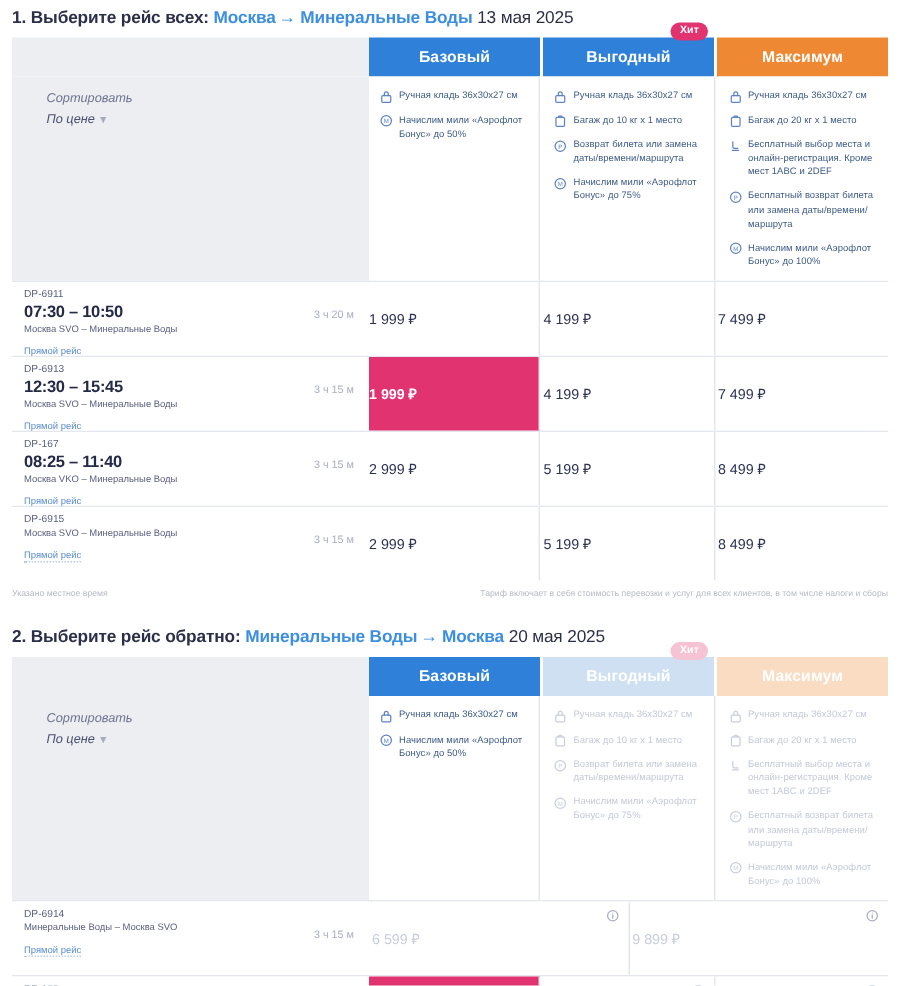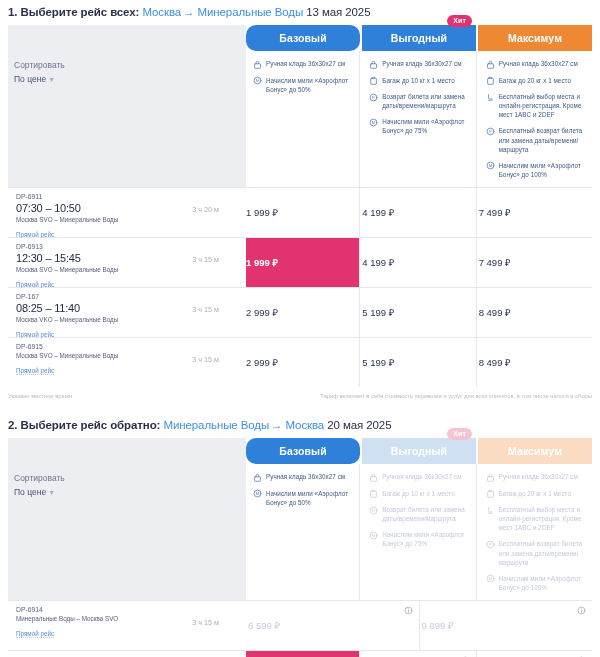--- a/index.html
+++ b/index.html
@@ -15,21 +15,21 @@
 
   
   .section-title {
     font-size: 11.5px;
     padding: 6px 8px 7px 8px;
     white-space: nowrap;
     letter-spacing: -0.1px;
   }
   .st-num { font-weight: bold; color: #2b2f4a; }
   .st-label { font-weight: bold; color: #2b2f4a; }
-  .st-city { color: #3c8fe0; font-weight: normal; }
+  .st-city { color: #3c8fe0; font-weight: bold; }
   .st-arrow { color: #3c8fe0; padding: 0 3px 0 2px; }
   .st-date { color: #2b2f4a; }
 
   
   .fare-table {
     width: 584px;
     margin: 0 8px;
     position: relative;
     background: #ffffff;
   }
@@ -39,21 +39,21 @@
   .hdr-left { width: 238px; background: #eceef1; }
   .hdr-cell {
     flex: 1 1 0;
     display: flex; align-items: center; justify-content: center;
     color: #ffffff;
     font-size: 10.5px;
     font-weight: bold;
     letter-spacing: 0.1px;
     position: relative;
   }
-  .hdr-cell.blue { background: #2f80d8; border-radius: 10px; }
+  .hdr-cell.blue { background: #2f80d8; }
   .hdr-cell.blue-2 { background: #2f80d8; margin-left: 2px; }
   .hdr-cell.orange { background: #ef8833; margin-left: 2px; }
   .hdr-cell.blue-faded { background: #cfe0f2; margin-left: 2px; color:#ffffff; }
   .hdr-cell.orange-faded { background: #f9dcc2; margin-left: 2px; color:#ffffff; }
 
   .hit-badge {
     position: absolute;
     top: -10px; right: 4px;
     background: #e1336f;
     color: #ffffff;
@@ -64,21 +64,22 @@
     line-height: 1;
     z-index: 4;
   }
   .hit-badge.faded { background: #f6c3d5; }
 
   
   .ben-row { display: flex; position: relative; }
   .ben-left {
     width: 238px;
     background: #eceef1;
-    padding: 9px 10px 0 6px;
+    padding: 9px 10px 0 23px;
+    font-style: italic;
   }
   .sort-label { font-size: 8.5px; color: #6e7490; margin-bottom: 4px; }
   .sort-value { font-size: 8.5px; color: #4b5070; }
   .caret { color: #a7abc0; font-size: 7px; padding-left: 2px; }
 
   .ben-col {
     flex: 1 1 0;
     background: #ffffff;
     padding: 8px 7px 8px 7px;
     border-right: 1px solid #e4e7ed;
@@ -116,35 +117,35 @@
   }
   .fl-left {
     width: 238px;
     background: #ffffff;
     padding: 5px 8px 0 8px;
     position: relative;
   }
   .fl-num { font-size: 6.8px; color: #5a6080; margin-bottom: 2px; }
   .fl-time {
     font-size: 11px;
-    font-weight: normal;
+    font-weight: bold;
     color: #242a47;
     letter-spacing: -0.2px;
   }
   .fl-route { font-size: 6.3px; color: #5a6080; margin-top: 2px; }
   .fl-direct {
     font-size: 6.3px;
     color: #5b8dd0;
     border-bottom: 1px dotted #b9cde7;
     display: inline-block;
     margin-top: 4px;
   }
   .fl-dur {
     position: absolute;
-    right: 27px; top: 17px;
+    right: 10px; top: 17px;
     font-size: 7.2px;
     color: #a9aec2;
   }
   .price-cell {
     flex: 1 1 0;
     background: #ffffff;
     border-right: 1px solid #e4e7ed;
     display: flex;
     align-items: center;
     font-size: 9.5px;

